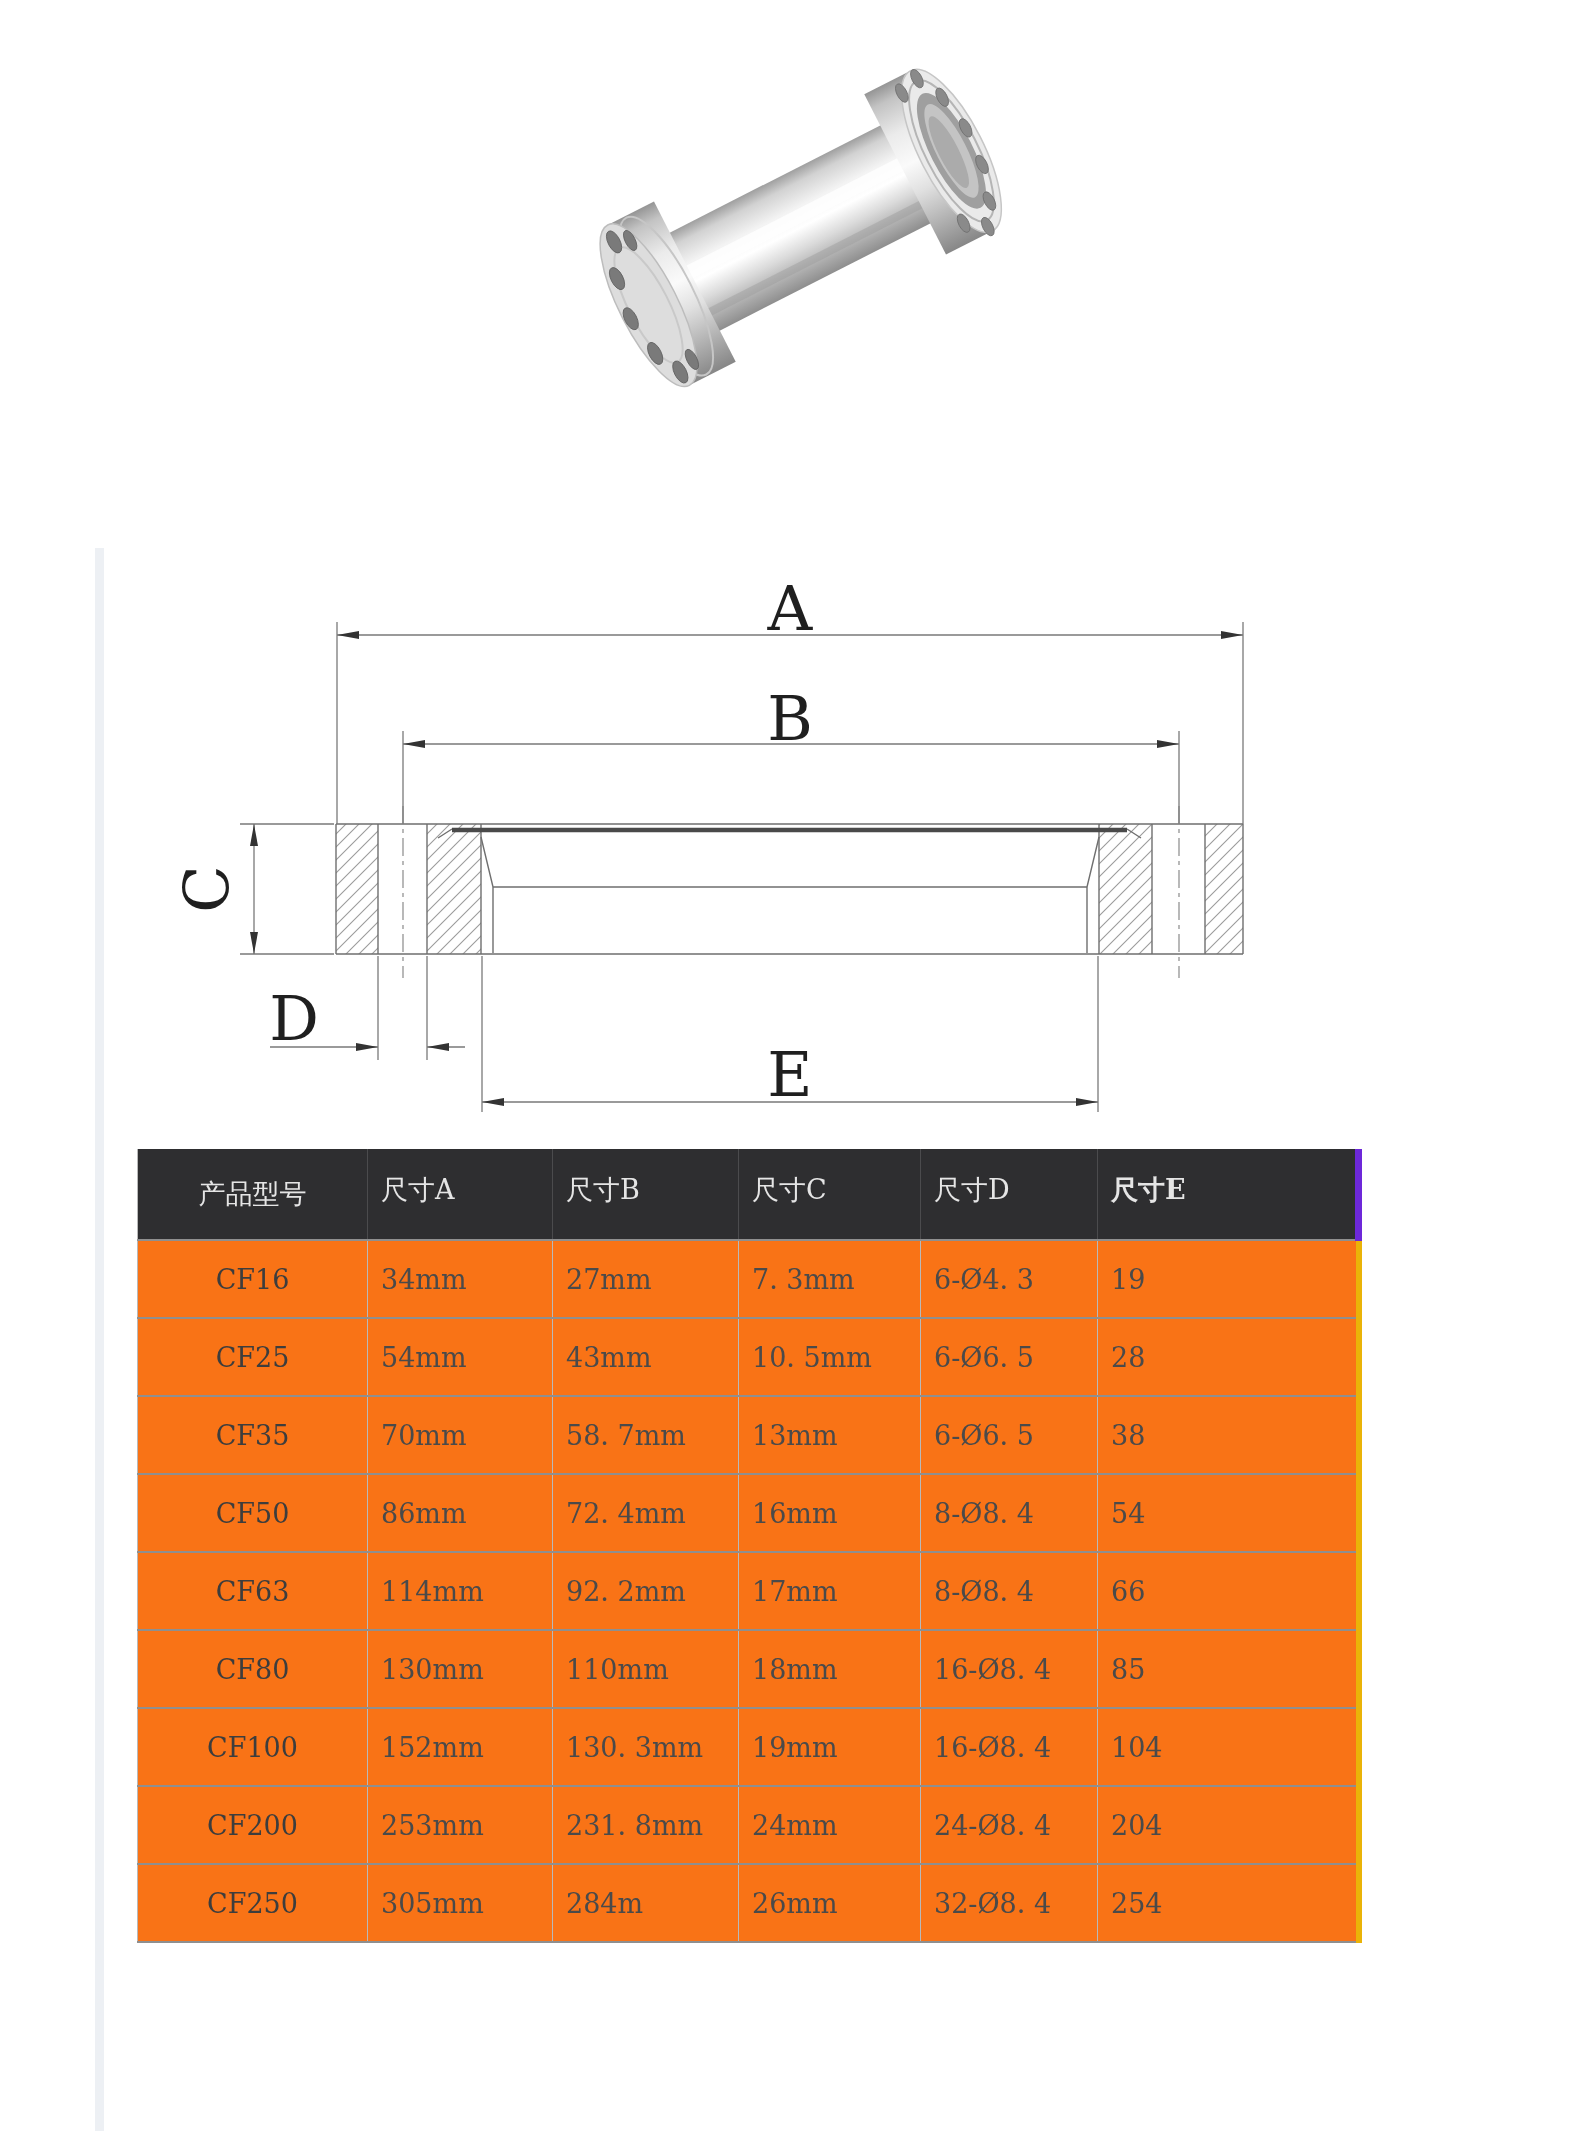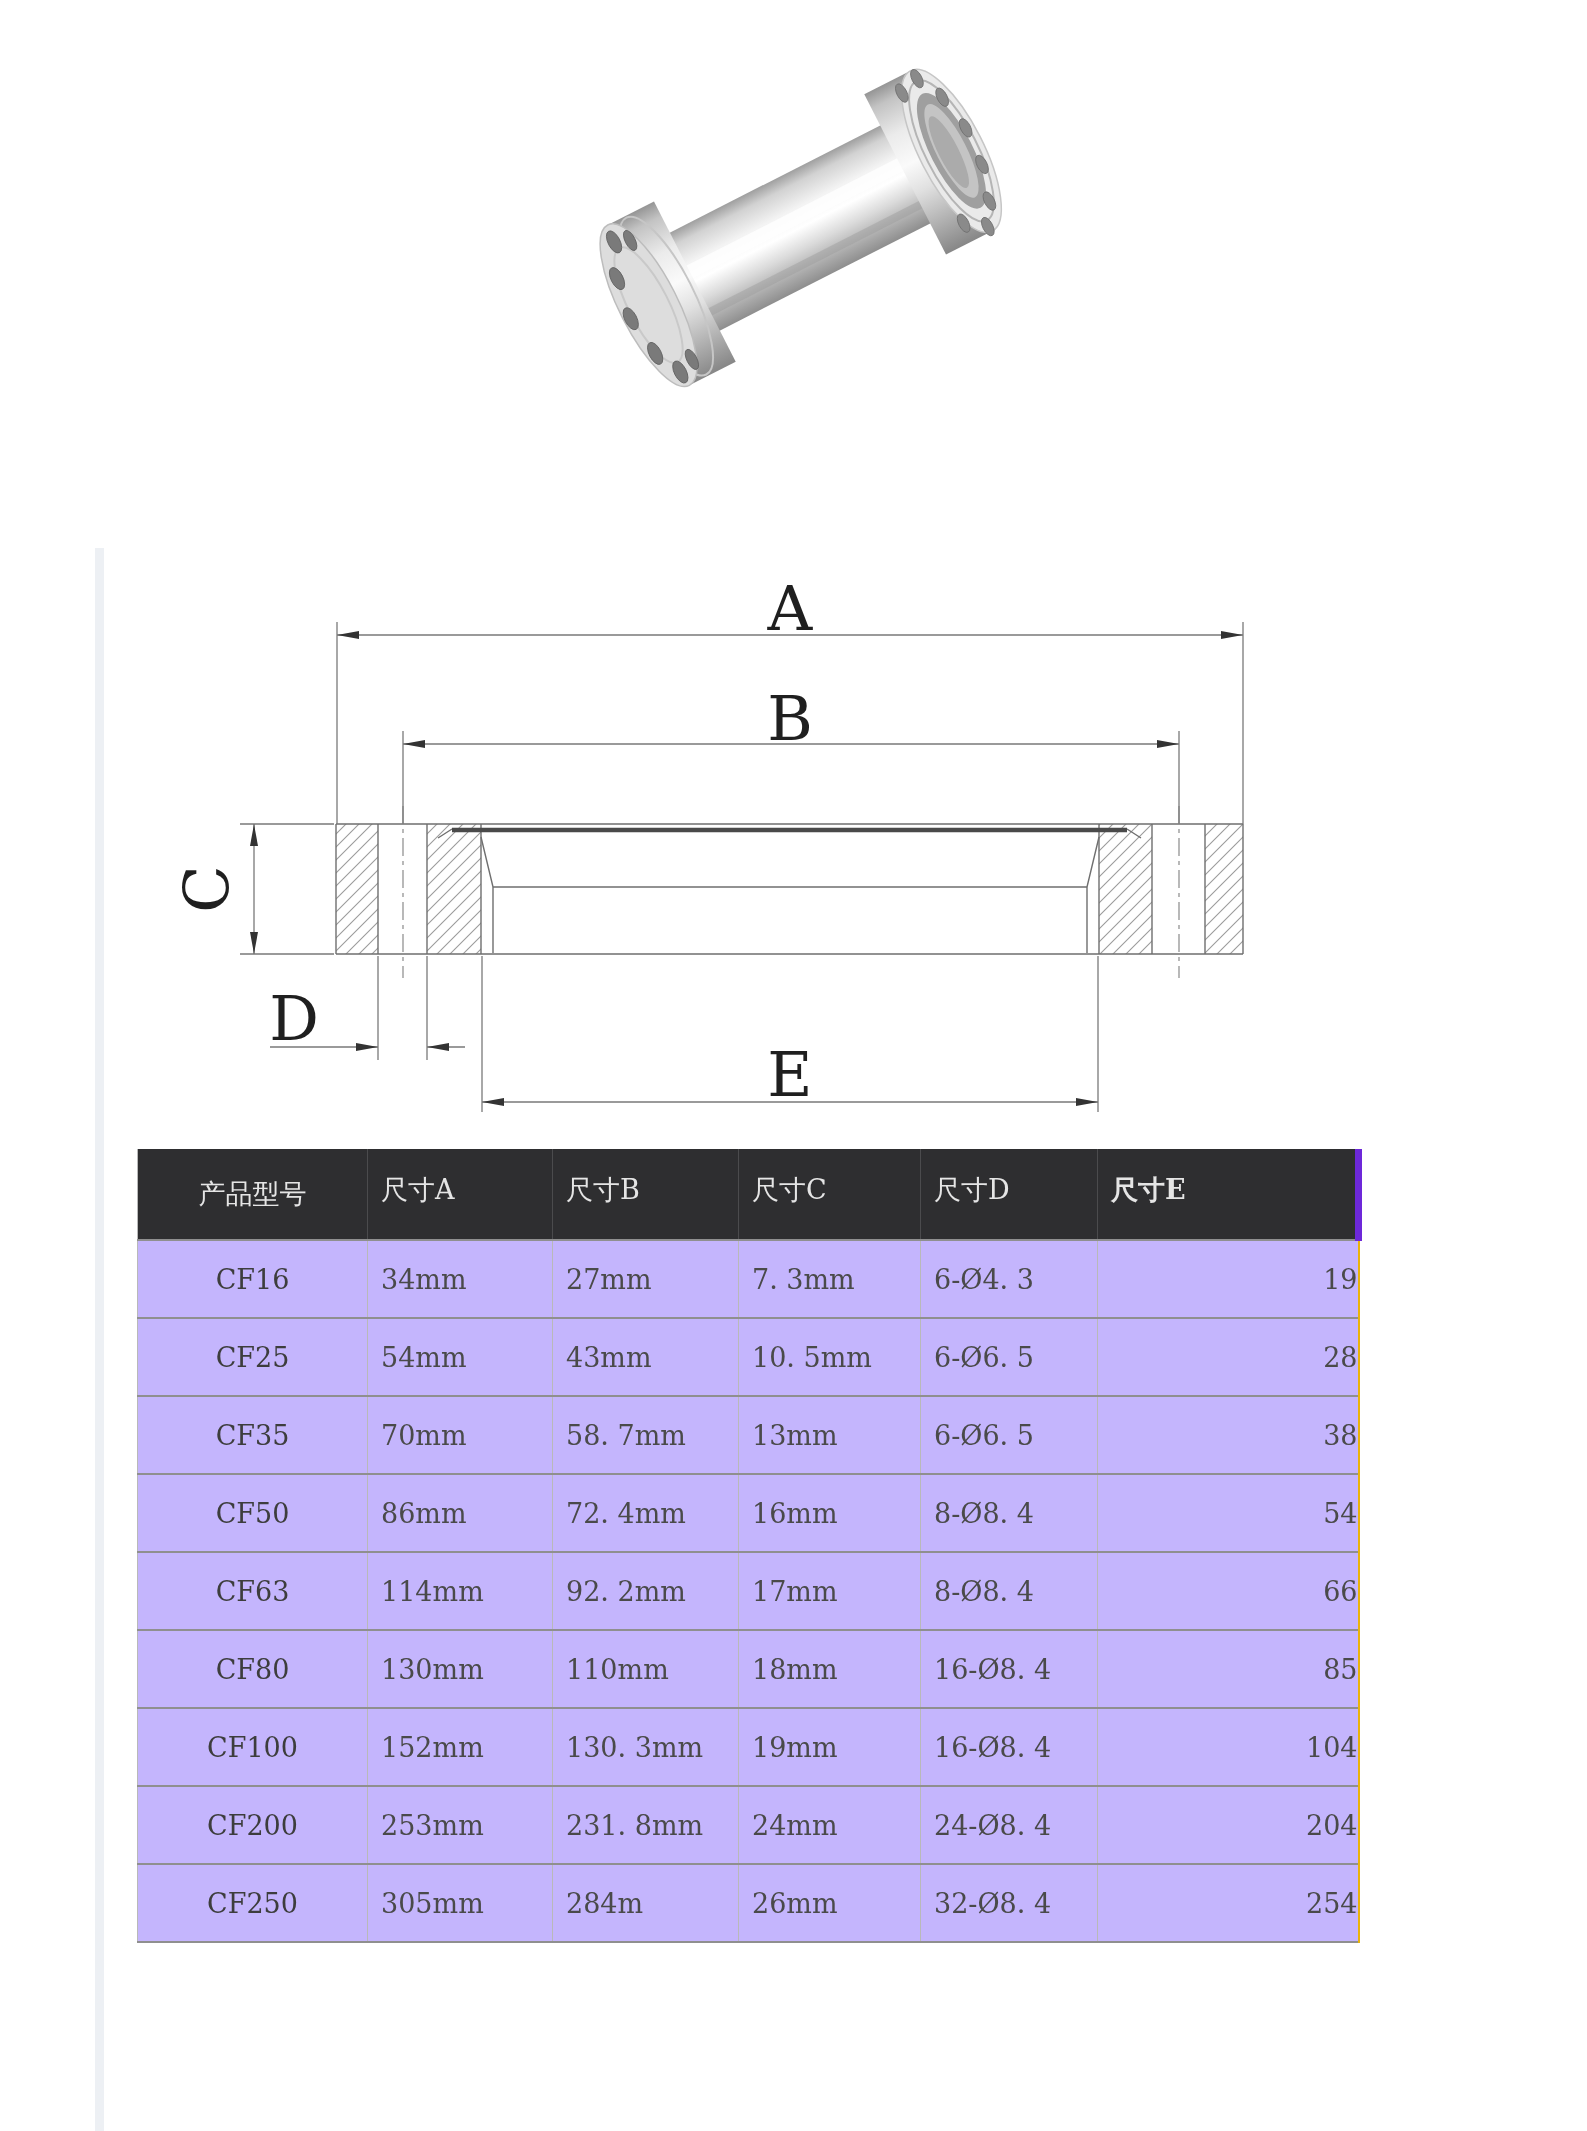--- a/index.html
+++ b/index.html
@@ -8,24 +8,24 @@
   .edge-shade{position:absolute;left:95px;top:548px;width:9px;height:1583px;background:#edf0f4;}
   svg text{font-family:"DejaVu Serif","Liberation Serif",serif;}
   .drawing-label{fill:#1f1f1f;font-size:62px;}
   .spec-table{position:absolute;left:137px;top:1149px;width:1221px;border-collapse:collapse;
               table-layout:fixed;font-size:27px;}
   .spec-table th{background:#2e2e30;color:#e5e5e5;font-weight:normal;height:82px;
                  text-align:left;padding:0 0 8px 13px;border-left:1px solid #4b4b4d;}
   .spec-table th:first-child{text-align:center;padding:0;border-left:1px solid #b9b9b9;}
   .spec-table th:last-child{border-right:7px solid #6d28d9;font-weight:bold;}
   .spec-table td{height:76px;color:#4a4a4a;text-align:left;padding:0 0 0 13px;
-                 border-left:1px solid #b9b9b9;background:#c4b5fd;white-space:nowrap;
+                 border-left:1px solid #b9b9b9;background:#f97316;white-space:nowrap;
                  overflow:hidden;}
   .spec-table td:first-child{text-align:center;padding:0;color:#3d3d3d;}
-  .spec-table td:last-child{border-right:2px solid #eab308;text-align:right;}
+  .spec-table td:last-child{border-right:6px solid #eab308;}
   .spec-table tbody tr{border-top:2px solid #8f8f8f;}
   .spec-table tbody tr:last-child{border-bottom:2px solid #8f8f8f;}
 </style>
 </head>
 <body>
 
 <div class="page">
 
   <div class="edge-shade"></div>
 

